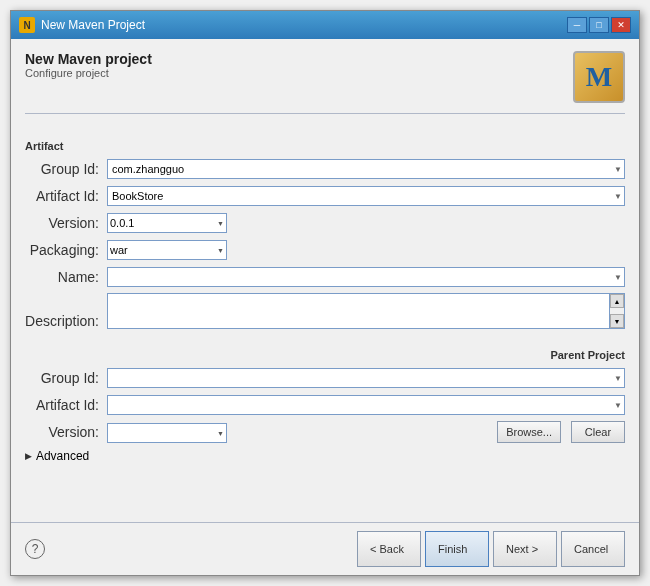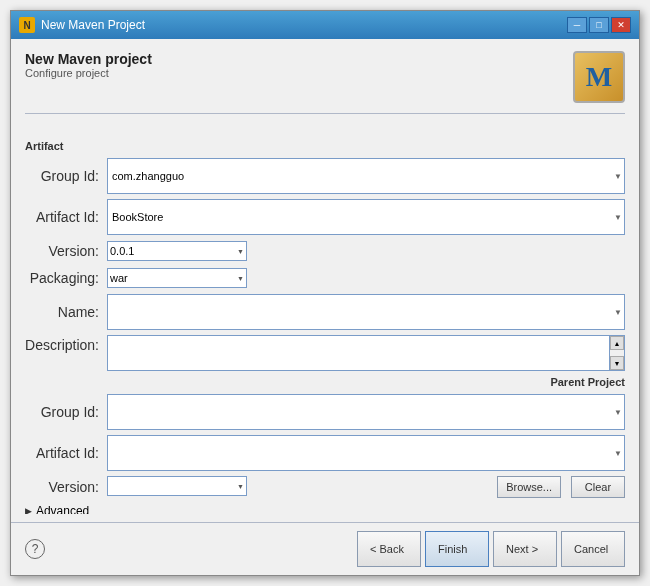--- a/index.html
+++ b/index.html
@@ -130,21 +130,21 @@
       color: #333;
       text-align: right;
       padding-right: 8px;
       flex-shrink: 0;
     }
     .form-control {
       flex: 1;
     }
     .input-dropdown {
       width: 100%;
-      height: 36px;
+      height: 20px;
       border: 1px solid #7a9cc8;
       background: white;
       font-size: 11px;
       padding: 0 4px;
       display: flex;
       align-items: center;
       position: relative;
     }
     .input-dropdown .arrow {
       position: absolute;
@@ -154,21 +154,21 @@
       color: #666;
       font-size: 8px;
     }
     .input-dropdown-text {
       flex: 1;
       overflow: hidden;
       white-space: nowrap;
       font-size: 11px;
     }
     .dropdown-select {
-      width: 140px;
+      width: 120px;
       height: 20px;
       border: 1px solid #7a9cc8;
       background: white;
       font-size: 11px;
       padding: 0 2px;
       appearance: none;
       -webkit-appearance: none;
       position: relative;
     }
     .dropdown-wrapper {
@@ -182,22 +182,22 @@
       position: absolute;
       right: 3px;
       color: #555;
       pointer-events: none;
     }
     .dropdown-wrapper select {
       padding-right: 16px;
     }
     .description-row {
       display: flex;
-      align-items: flex-start;
-      margin-bottom: 5px;
+      align-items: flex-end;
+      margin-bottom: 20px;
     }
     .description-row .form-label {
       padding-top: 2px;
     }
     .description-area {
       flex: 1;
       display: flex;
     }
     .description-input {
       flex: 1;
@@ -429,21 +429,21 @@
         <div class="form-control">
           <div class="input-dropdown">
             <span class="input-dropdown-text"></span>
             <span class="arrow">▼</span>
           </div>
         </div>
       </div>
 
       <div class="parent-version-row">
         <span class="form-label">Version:</span>
-        <div class="form-control" style="display: flex; align-items: flex-start; flex: 1 1 0%;">
+        <div class="form-control" style="display: flex; align-items: flex-end; flex: 1 1 0%;">
           <div class="dropdown-wrapper">
             <select class="dropdown-select">
               <option></option>
             </select>
           </div>
           <span style="flex:1"></span>
           <button class="btn-small" style="margin-left: 6px;">Browse...</button>
           <button class="btn-small" style="margin-left: 4px;">Clear</button>
         </div>
       </div>

